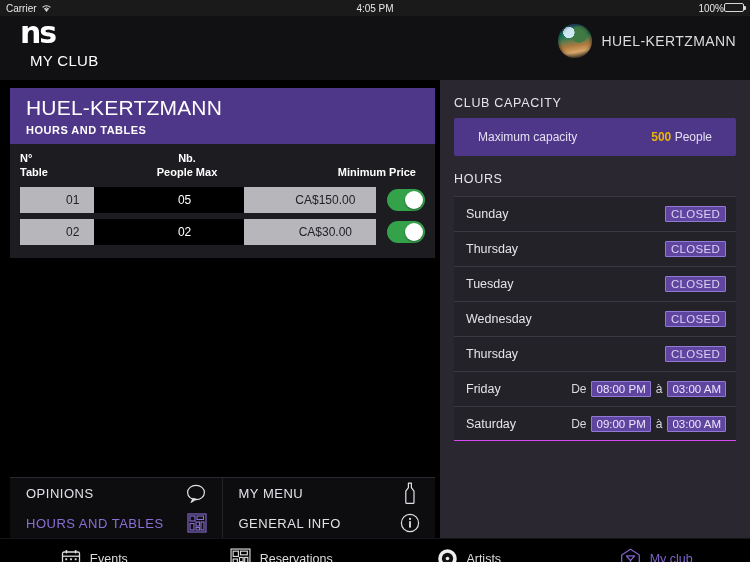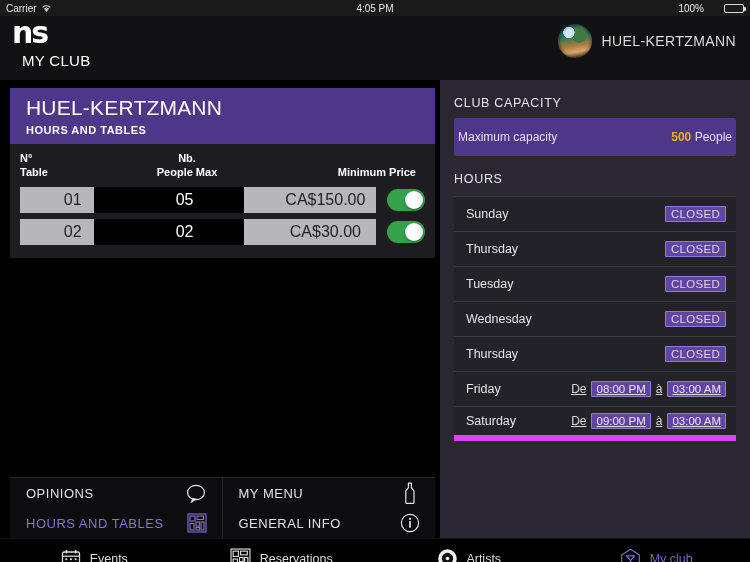--- a/index.html
+++ b/index.html
@@ -12,39 +12,39 @@
   .screen { position: relative; width: 750px; height: 562px; background: #000; }
 
   
   .statusbar {
     height: 16px; background: #1a1a1a; color: #e8e8e8;
     display: flex; align-items: center; font-size: 10px; padding: 0 6px;
     position: relative;
   }
   .sb-left { display: flex; align-items: center; gap: 4px; }
   .sb-center { position: absolute; left: 0; right: 0; text-align: center; font-size: 10px; }
-  .sb-right { margin-left: auto; display: flex; align-items: center; gap: 20px; position: relative; z-index: 2; }
+  .sb-right { margin-left: auto; display: flex; align-items: flex-start; gap: 0; position: relative; z-index: 2; }
   .wifi { display: inline-block; width: 10px; height: 8px; position: relative; }
   .wifi svg { display: block; }
   .battery {
     width: 20px; height: 9px; border: 1px solid #d8d8d8; border-radius: 2px;
     position: relative; padding: 1px;
   }
   .battery::after {
     content: ''; position: absolute; right: -3px; top: 2px;
     width: 2px; height: 4px; background: #d8d8d8; border-radius: 0 1px 1px 0;
   }
   .battery .fill { height: 100%; background: #e8e8e8; border-radius: 1px; }
 
   
   .navbar {
     height: 64px; background: #111114; position: relative;
     display: flex; align-items: flex-start; padding: 0 14px;
   }
-  .brand { position: absolute; left: 12px; top: 2px; }
+  .brand { position: absolute; left: 20px; top: 2px; }
   .brand-logo { color: #fff; font-size: 30px; font-weight: bold; line-height: 1; letter-spacing: -2px; font-family: "DejaVu Sans", sans-serif; }
   .brand-sub { color: #fff; font-size: 15px; letter-spacing: 0.3px; margin-top: 4px; margin-left: 10px; }
   .user-chip {
     position: absolute; right: 14px; top: 8px;
     display: flex; align-items: center; gap: 10px;
   }
   .avatar {
     width: 34px; height: 34px; border-radius: 50%;
     background:
       radial-gradient(circle at 32% 25%, #cfe8f5 0 16%, rgba(0,0,0,0) 17%),
@@ -70,21 +70,21 @@
   }
 
   .table-panel { width: 425px; background: #1d1c21; padding: 8px 0 10px 0; }
   .th-row { display: flex; padding: 0 10px 4px 10px; align-items: flex-end; }
   .th { color: #fff; font-size: 11px; font-weight: bold; line-height: 1.25; }
   .th-num { width: 82px; }
   .th-people { width: 170px; text-align: center; }
   .th-price { width: 150px; text-align: right; padding-right: 6px; }
 
   .trow { display: flex; align-items: center; padding: 3px 10px; }
-  .cell { height: 26px; display: flex; align-items: center; justify-content: center; font-size: 16px; padding-left: 31px; }
+  .cell { height: 26px; display: flex; align-items: center; justify-content: center; font-size: 12px; padding-left: 31px; }
   .c-num { width: 82px; background: #b6b6bb; color: #232228; }
   .c-people { width: 170px; background: #000000; color: #fff; }
   .c-price { width: 150px; background: #b6b6bb; color: #232228; }
   .toggle {
     width: 38px; height: 22px; border-radius: 11px; background: #34a24a;
     margin-left: 11px; position: relative; flex: 0 0 auto;
   }
   .toggle .knob {
     position: absolute; top: 2px; right: 2px; width: 18px; height: 18px;
     border-radius: 50%; background: #fff; box-shadow: 0 1px 2px rgba(0,0,0,.4);
@@ -103,37 +103,37 @@
   }
   .menu-cell:nth-child(2n) { border-right: none; }
   .menu-cell.active { color: #8b6fd4; }
   .menu-ico { width: 22px; height: 22px; display: flex; align-items: center; justify-content: center; }
 
   
   .sec-label { color: #e6e6ea; font-size: 12.5px; letter-spacing: 0.7px; padding: 16px 0 8px 14px; }
   .cap-bar {
     margin: 0 14px; height: 38px; background: #4e3689; border-radius: 2px;
     display: flex; align-items: center; justify-content: space-between;
-    padding: 0 4px; color: #e4dff2; font-size: 12px;
+    padding: 0 24px; color: #e4dff2; font-size: 12px;
   }
   .cap-val { font-size: 12px; }
   .cap-val b { color: #eab308; font-weight: bold; }
 
   .hours-list { margin: 2px 14px 0 14px; }
   .hrow {
     height: 35px; background: #232229; border-top: 1px solid #3a3842;
     display: flex; align-items: center; justify-content: space-between;
     padding: 0 10px 0 12px; color: #e4e4e8; font-size: 12.5px;
   }
-  .hrow:last-child { border-bottom: 6px solid #d946ef; }
+  .hrow:last-child { border-bottom: 1px solid #d946ef; }
   .badge-closed {
     border: 1px solid #9179d6; background: #5f45a0; color: #dcd2f2;
     font-size: 11.5px; padding: 1px 5px; letter-spacing: 0.3px; border-radius: 1px;
   }
-  .time-group { display: flex; align-items: center; gap: 5px; font-size: 12px; color: #d8d8dd; text-decoration: underline; }
+  .time-group { display: flex; align-items: center; gap: 5px; font-size: 12px; color: #d8d8dd; }
   .time-chip {
     border: 1px solid #9179d6; background: #5f45a0; color: #ece6fa;
     font-size: 11.5px; padding: 1px 4px; border-radius: 1px;
   }
 
   
   .tabbar {
     height: 40px; background: #000; display: flex; align-items: center;
     border-top: 1px solid #141418;
   }

